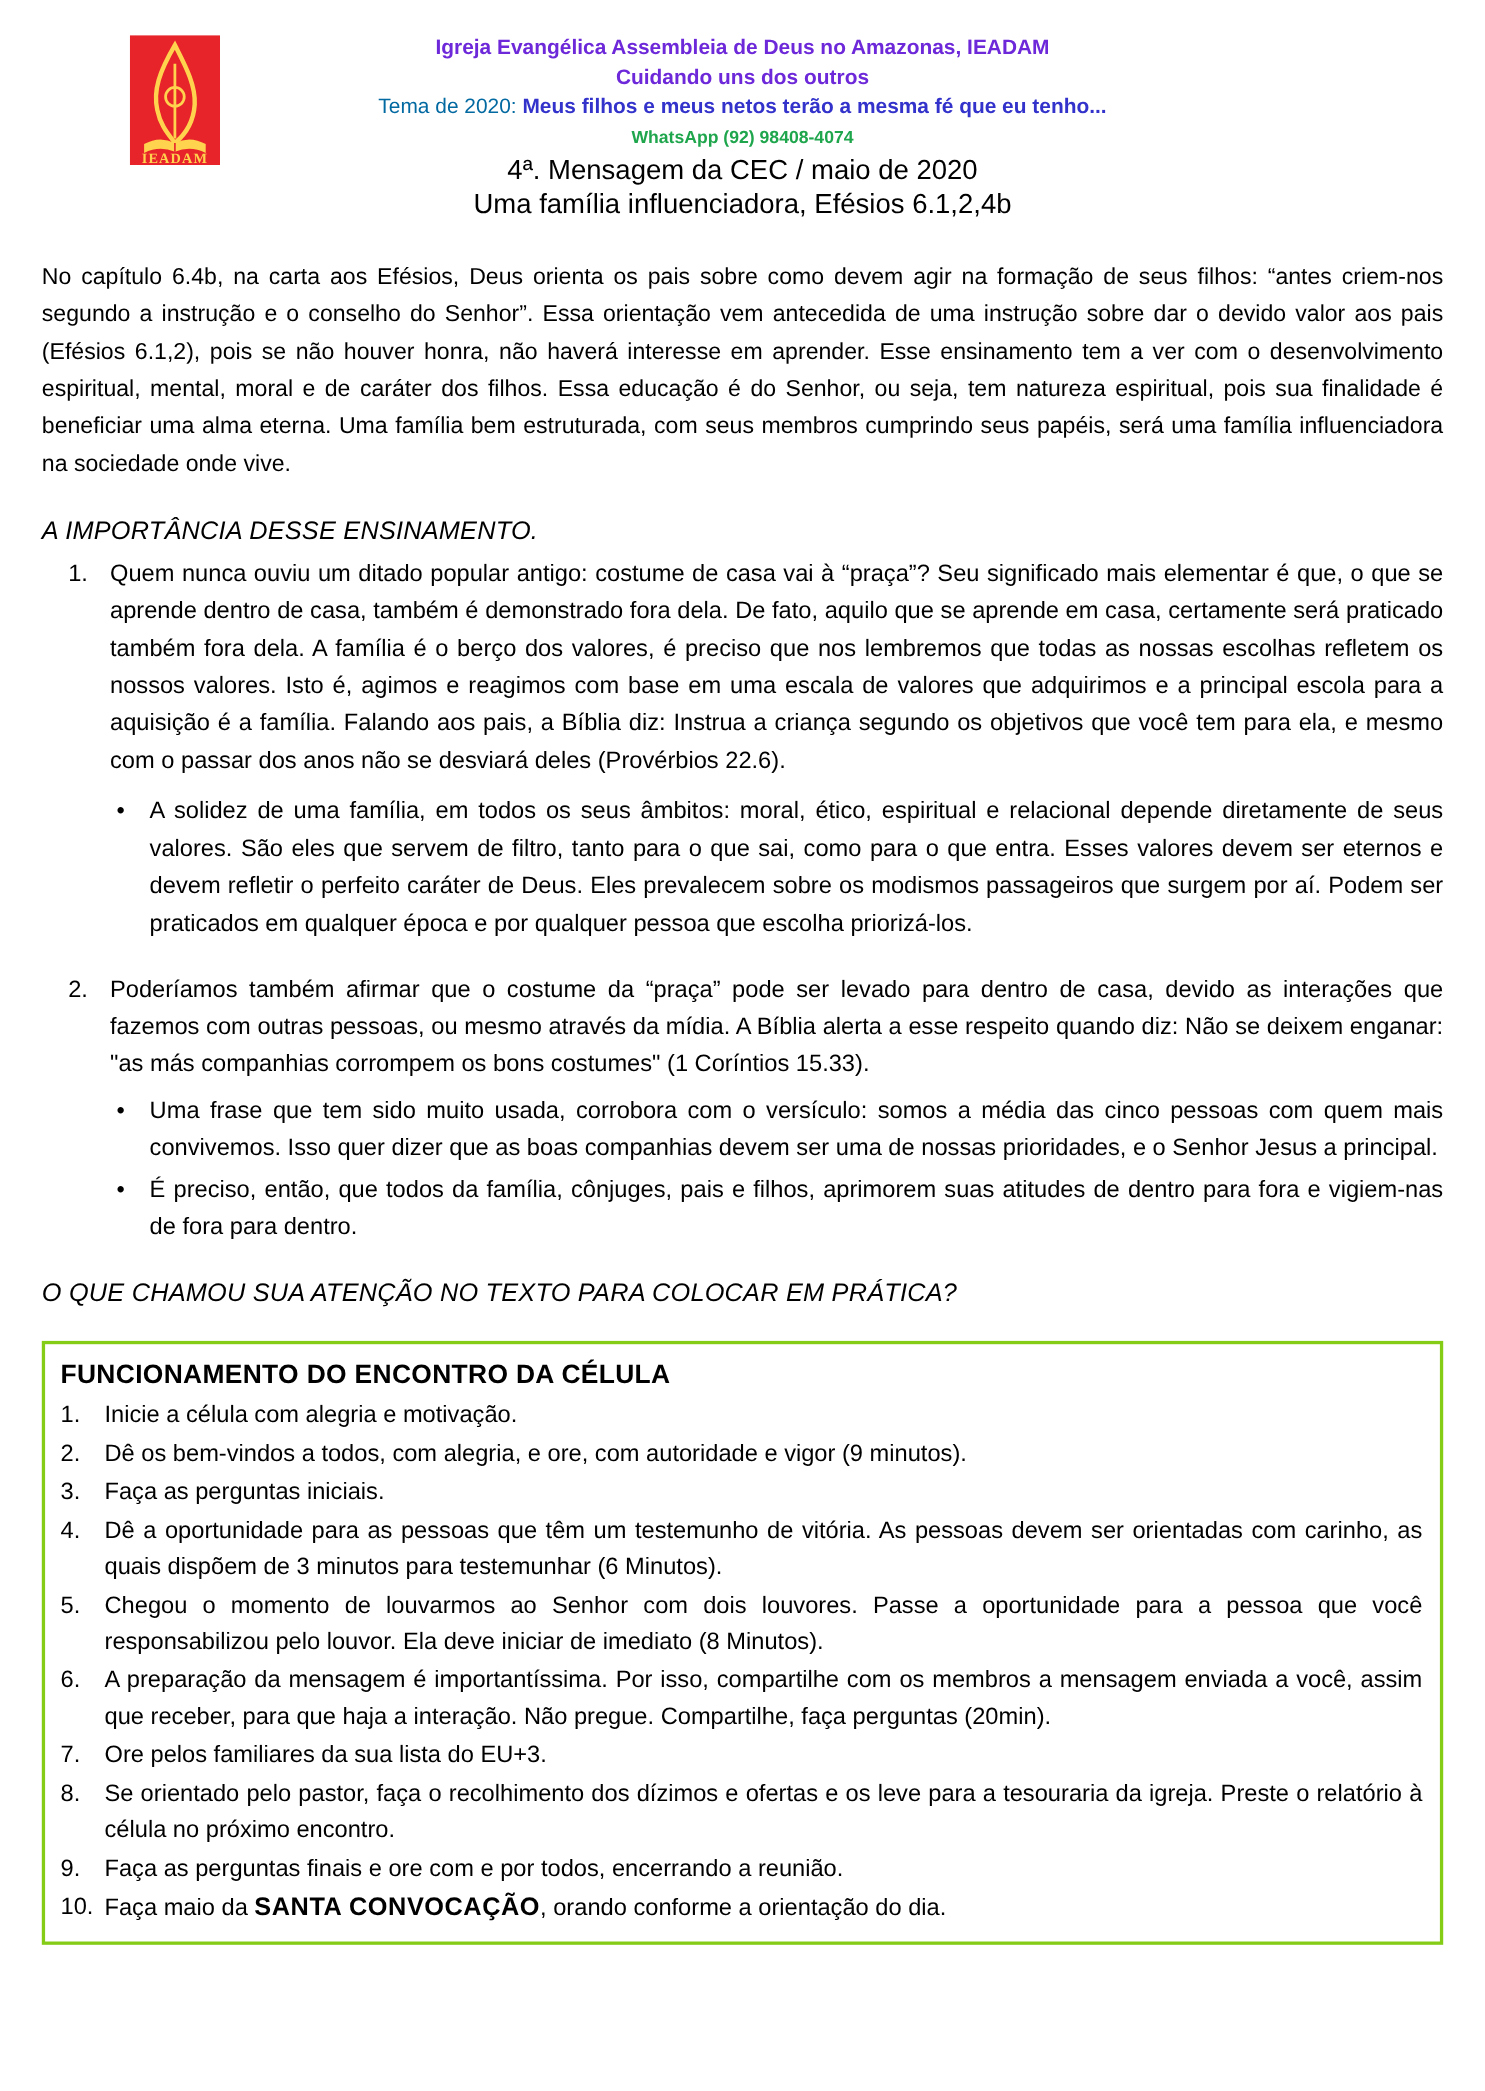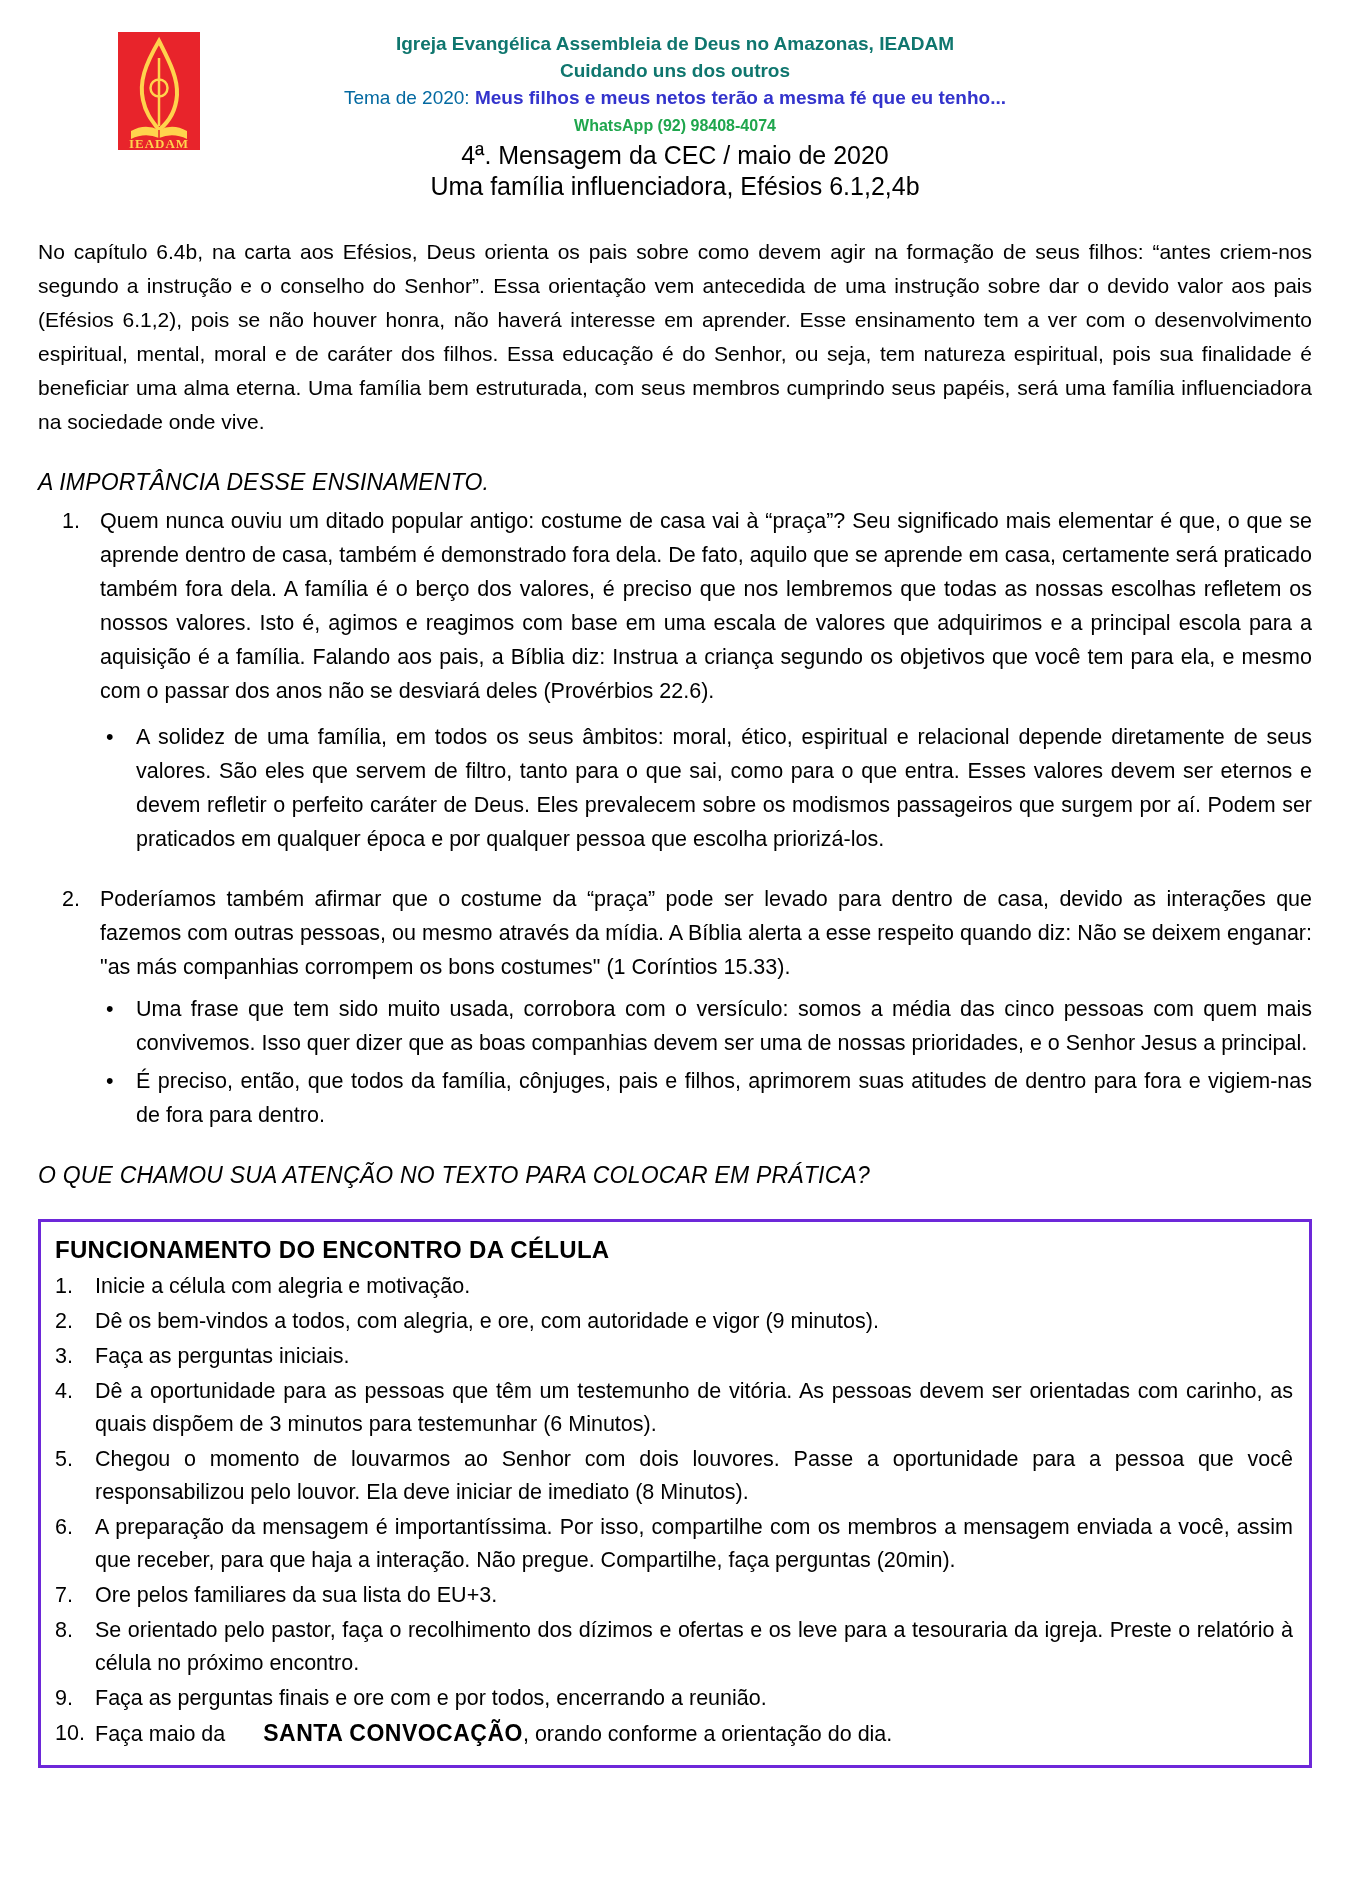--- a/index.html
+++ b/index.html
@@ -3,21 +3,21 @@
 <meta charset="utf-8">
 <style>
   * { margin:0; padding:0; box-sizing:border-box; }
   html,body { background:#ffffff; }
   body { font-family:"Liberation Sans", sans-serif; color:#000; }
   .page { width:1350px; height:1901px; overflow:hidden; position:relative; background:#fff; margin:0 auto; }
 
   
   .header { position:relative; text-align:center; padding-top:30px; }
   .logo { position:absolute; left:113px; top:32px; width:92px; height:118px; }
-  .h-red   { color:#0f766e; font-weight:bold; font-size:19px; line-height:27px; }
+  .h-red   { color:#6d28d9; font-weight:bold; font-size:19px; line-height:27px; }
   .h-tema  { font-size:19px; line-height:27px; }
   .tema-label { color:#0369a1; }
   .tema-text  { color:#3333cc; font-weight:bold; }
   .h-links { font-size:19px; line-height:27px; }
   .h-links a { color:#2424ee; text-decoration:underline; font-weight:400; margin:0 9px; }
   .h-wa    { color:#1fa64d; font-weight:bold; font-size:16px; line-height:29px; }
   .msg-title, .msg-sub { font-size:25px; line-height:31px; color:#000000; font-weight:400; }
 
   
   .content { padding:0 38px; }
@@ -28,26 +28,26 @@
   .li  { display:flex; }
   .num { min-width:38px; font-size:21.5px; line-height:34px; flex-shrink:0; }
   .txt { flex:1; font-size:21.5px; line-height:34px; text-align:justify; }
   .item-gap   { margin-top:8px; }
   .big-gap    { margin-top:26px; }
   .bullet-row { padding-left:44px; margin-top:12px; }
   .dot { min-width:30px; font-size:21.5px; line-height:34px; flex-shrink:0; }
   .q-heading { margin-top:34px; }
 
   
-  .box { margin-top:30px; border:3px solid #6d28d9; padding:10px 16px 14px 14px; }
+  .box { margin-top:30px; border:3px solid #84cc16; padding:10px 16px 14px 14px; }
   .box-title { font-size:24px; font-weight:bold; line-height:36px; letter-spacing:0.3px; }
   .box .li  { margin-top:2px; }
   .box .num { min-width:40px; line-height:33px; }
   .box .txt { line-height:33px; }
-  .strong-caps { font-weight:bold; font-size:23px; letter-spacing:0.5px;margin-left:32px; }
+  .strong-caps { font-weight:bold; font-size:23px; letter-spacing:0.5px; }
 </style>
 </head>
 <body>
 
 <div class="page">
 
   <div class="header">
     <div class="logo">
       <svg width="82" height="118" viewBox="0 0 82 118" xmlns="http://www.w3.org/2000/svg">
         <rect width="82" height="118" fill="#e8242b"></rect>

